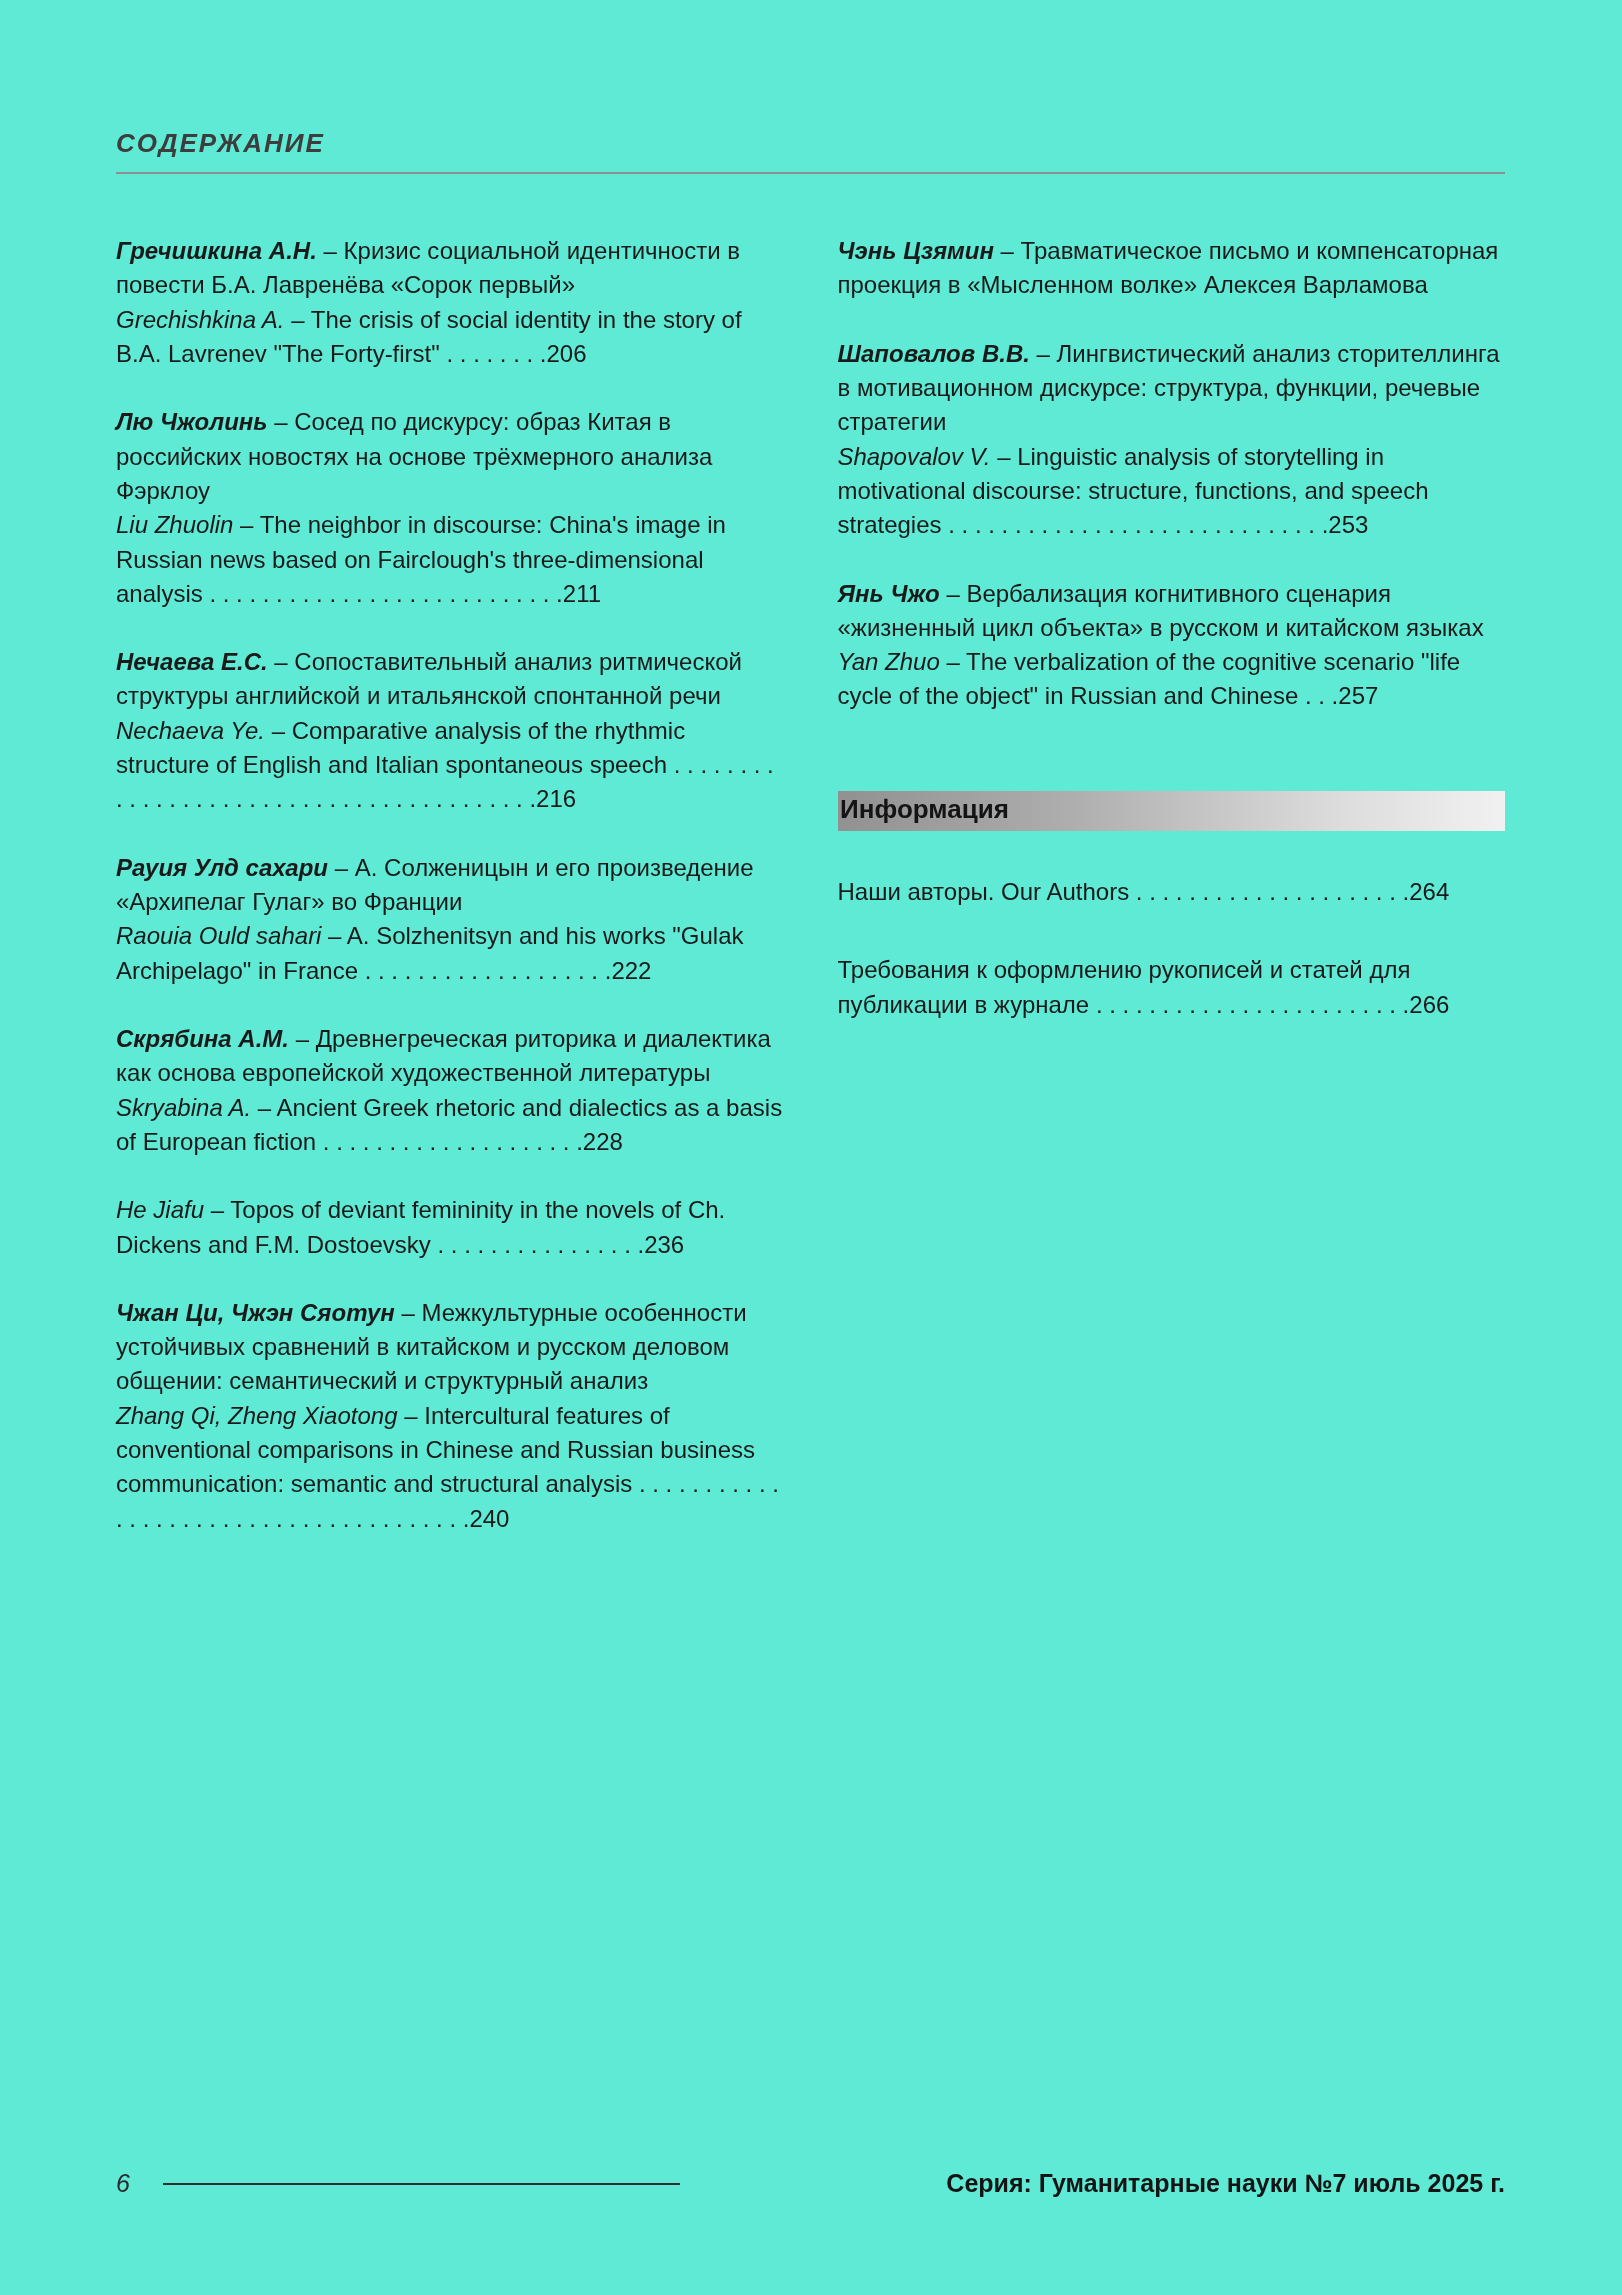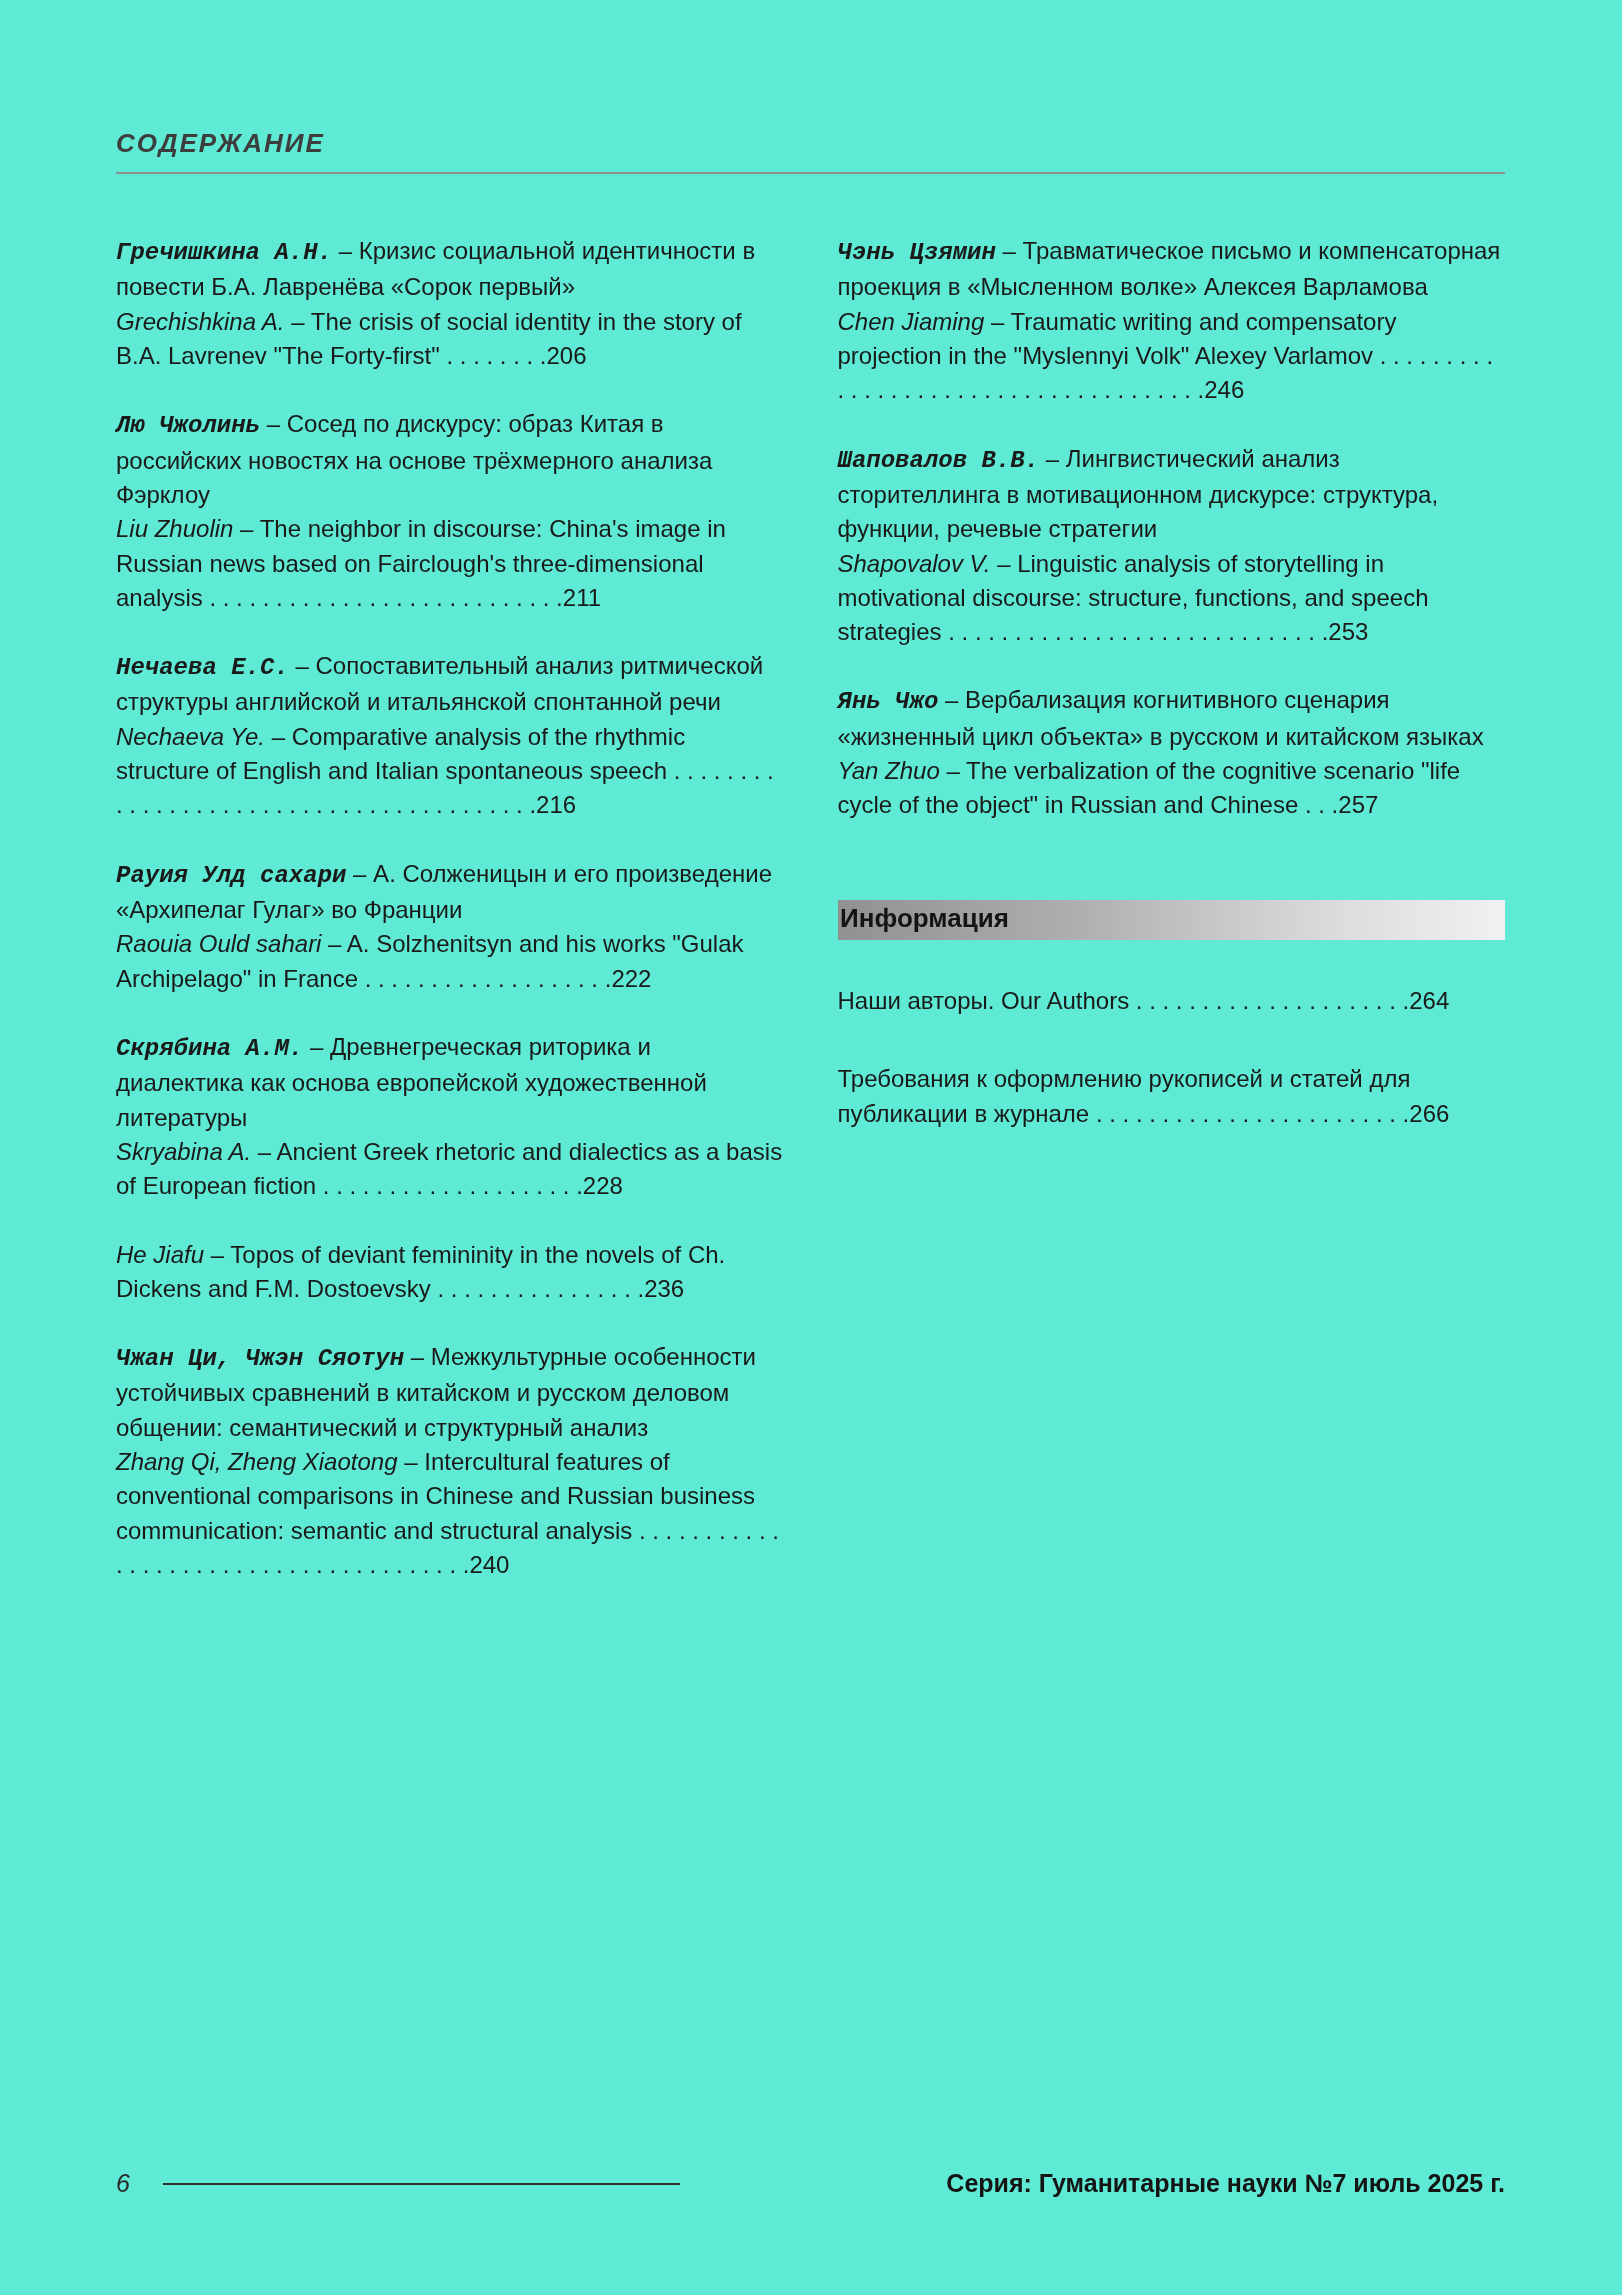--- a/index.html
+++ b/index.html
@@ -38,21 +38,21 @@
     margin-top: 60px;
   }
   .col { flex: 1; min-width: 0; }
   .entry {
     font-size: 24px;
     line-height: 1.43;
     margin-bottom: 34px;
     text-align: left;
   }
   .ru-part, .en-part { display: block; }
-  .ru-author { font-weight: bold; font-style: italic; font-family: Liberation Mono, monospace; }
+  .ru-author { font-weight: bold; font-style: italic; }
   .en-author { font-style: italic; }
   .dots { color: #1a1a1a; }
   .pg { color: #1a1a1a; }
   .info-section { margin-top: 77px; }
   .info-bar {
     background: linear-gradient(90deg, #919191 0%, #aeaeae 35%, #dcdcdc 75%, #f1f1f1 100%);
     padding: 3.3px 7.9px 5.9px 2.6px;
     font-size: 26px;
     color: #141414;
     font-weight: bold;
@@ -127,21 +127,20 @@
           <span class="ru-part"><span class="ru-author">Чжан Ци, Чжэн Сяотун</span><span> – Межкультурные особенности устойчивых сравнений в китайском и русском деловом общении: семантический и структурный анализ</span></span>
           <span class="en-part"><span class="en-author">Zhang Qi, Zheng Xiaotong</span><span> – Intercultural features of conventional comparisons in Chinese and Russian business communication: semantic and structural analysis</span><span class="dots"> . . . . . . . . . . . . . . . . . . . . . . . . . . . . . . . . . . . . . .</span><span class="pg">240</span></span>
         </div>
 
       </div>
 
       <div class="col">
 
         <div class="entry">
           <span class="ru-part"><span class="ru-author">Чэнь Цзямин</span><span> – Травматическое письмо и компенсаторная проекция в «Мысленном волке» Алексея Варламова</span></span>
-          <span class="en-part"><span class="en-author">Chen Jiaming</span><span> – Traumatic writing and compensatory projection in the "Myslennyi Volk" Alexey Varlamov </span><span class="dots"> . . . . . . . . . . . . . . . . . . . . . . . . . . . . . . . . . . . . .</span><span class="pg">246</span></span>
         </div>
 
         <div class="entry">
           <span class="ru-part"><span class="ru-author">Шаповалов В.В.</span><span> – Лингвистический анализ сторителлинга в мотивационном дискурсе: структура, функции, речевые стратегии</span></span>
           <span class="en-part"><span class="en-author">Shapovalov V.</span><span> – Linguistic analysis of storytelling in motivational discourse: structure, functions, and speech strategies </span><span class="dots"> . . . . . . . . . . . . . . . . . . . . . . . . . . . . .</span><span class="pg">253</span></span>
         </div>
 
         <div class="entry">
           <span class="ru-part"><span class="ru-author">Янь Чжо</span><span> – Вербализация когнитивного сценария «жизненный цикл объекта» в русском и китайском языках</span></span>
           <span class="en-part"><span class="en-author">Yan Zhuo</span><span> – The verbalization of the cognitive scenario "life cycle of the object" in Russian and Chinese</span><span class="dots"> . . .</span><span class="pg">257</span></span>

